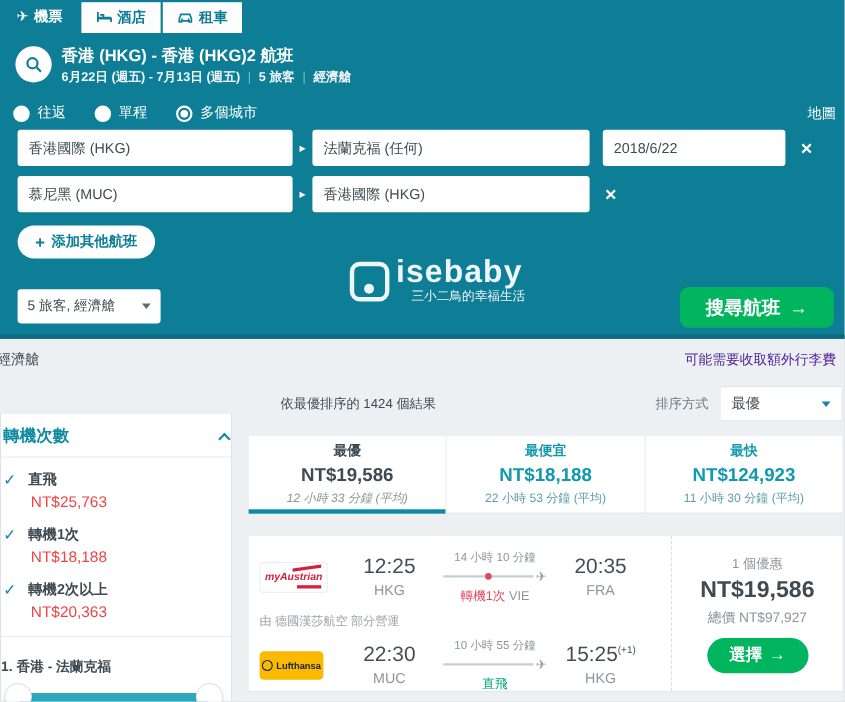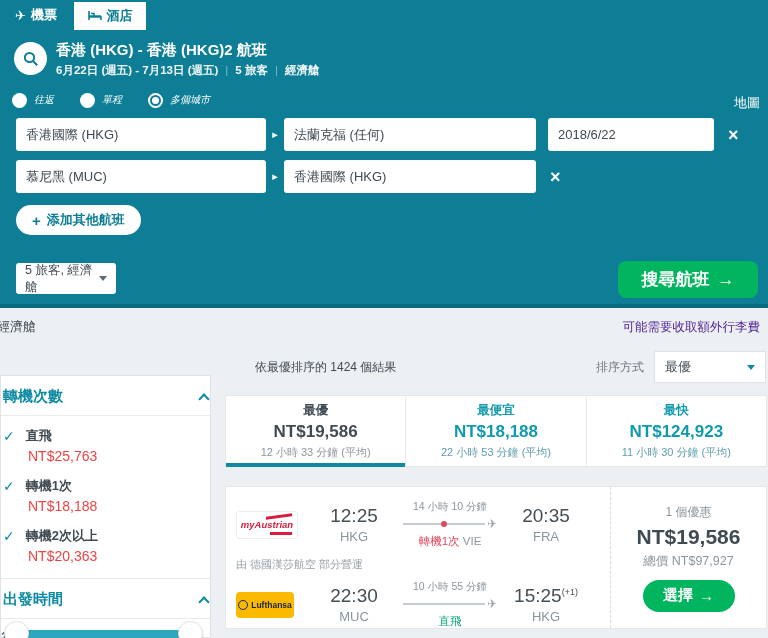--- a/index.html
+++ b/index.html
@@ -15,40 +15,40 @@
   .ptab .glyph { font-size:13px; }
 
   
   .header { position:absolute; left:0; top:30px; width:768px; height:278px; background:#0d7e95; border-bottom:4px solid #0a6b80; }
   .search-circle { position:absolute; left:14px; top:12px; width:33px; height:33px; border-radius:50%; background:#fff;
                    display:flex; align-items:center; justify-content:center; }
   .hd-title { position:absolute; left:56px; top:11px; color:#fff; font-size:15px; font-weight:bold; }
   .hd-sub { position:absolute; left:56px; top:33px; color:rgba(255,255,255,.95); font-size:11.5px; font-weight:bold; }
   .hd-sub .sep { color:rgba(255,255,255,.45); margin:0 7px; font-weight:normal; }
   .trip-row { position:absolute; left:12px; top:63px; display:flex; align-items:center; gap:26px; }
-  .trip-opt { display:flex; align-items:flex-start; gap:7px; color:#fff; font-size:10px; cursor:pointer;font-style:italic; }
+  .trip-opt { display:flex; align-items:flex-end; gap:7px; color:#fff; font-size:13px; cursor:pointer; }
   .radio { width:15px; height:15px; border-radius:50%; background:#fff; }
   .radio.sel { background:transparent; border:2px solid #fff; display:flex; align-items:center; justify-content:center; }
   .radio.sel .dot { width:7px; height:7px; border-radius:50%; background:#fff; }
   .map-link { position:absolute; right:8px; top:64px; color:#fff; font-size:13px; cursor:pointer; }
 
   .leg-row { position:absolute; left:16px; display:flex; align-items:center; }
   .leg-row input { height:33px; border:none; border-radius:3px; background:#fff; font-size:13px; color:#3f4a52;
                    padding:0 10px; font-family:inherit; outline:none; }
   .inp-from { width:250px; }
   .inp-to { width:252px; }
   .inp-date { width:166px; margin-left:12px; }
   .seg-arrow { width:18px; text-align:center; color:#fff; font-size:11px; }
   .row-close { margin-left:14px; color:#fff; font-size:18px; font-weight:bold; cursor:pointer; line-height:1; }
 
   .add-flight { position:absolute; left:16px; top:175px; height:30px; padding:0 16px; background:#fff; border:none;
                 border-radius:15px; color:#0d7e95; font-size:13px; font-weight:bold; display:flex; align-items:center; gap:6px; cursor:pointer; }
   .add-flight .plus { font-size:15px; }
 
-  .travellers { position:absolute; left:16px; top:233px; width:100px; height:31px; background:#fff; border-radius:3px;
+  .travellers { position:absolute; left:16px; top:233px; width:130px; height:31px; background:#fff; border-radius:3px;
                 display:flex; align-items:center; padding:0 9px; font-size:12.5px; color:#3f4a52; cursor:pointer; justify-content:space-between; }
   .caret { width:0; height:0; border-left:4px solid transparent; border-right:4px solid transparent; border-top:5px solid #5c6b73; }
 
   .search-btn { position:absolute; right:10px; top:231px; width:140px; height:37px; background:#00b55e; border:none;
                 border-radius:8px; color:#fff; font-size:17px; font-weight:bold; cursor:pointer; display:flex; align-items:center; justify-content:center; gap:8px; }
 
   
   .watermark { position:absolute; left:318px; top:202px; display:flex; gap:6px; color:rgba(255,255,255,.93); }
   .wm-logo { width:36px; height:36px; border:4px solid rgba(255,255,255,.93); border-radius:9px; position:relative; margin-top:6px; }
   .wm-logo .ball { position:absolute; left:9px; bottom:3px; width:9px; height:9px; border-radius:50%; background:rgba(255,255,255,.93); }
@@ -87,21 +87,21 @@
 
   
   .main { position:absolute; left:225px; top:395px; right:1px; }
   .sort-tabs { display:flex; background:#fff; border:1px solid #e3e7ea; height:72px; }
   .stab { flex:1; display:flex; flex-direction:column; align-items:center; justify-content:center; gap:3px; cursor:pointer; position:relative; border-right:1px solid #e8ebee; }
   .stab:last-child { border-right:none; }
   .stab .l { font-size:12.5px; font-weight:bold; }
   .stab .p { font-size:17px; font-weight:bold; }
   .stab .d { font-size:11px; }
   .stab.active .l, .stab.active .p { color:#3f4a52; }
-  .stab.active .d { color:#8b959c; }
+  .stab.active .d { color:#8b959c;font-style:italic; }
   .stab.alt .l, .stab.alt .p { color:#1199ae; }
   .stab.alt .d { color:#5e9dac; }
   .stab.active::after { content:""; position:absolute; left:0; right:0; bottom:-1px; height:4px; background:#0e8ba3; }
 
   
   .card { margin-top:19px; background:#fff; border:1px solid #e3e7ea; display:flex; height:143px; }
   .card-left { flex:1; padding:13px 6px 10px 10px; }
   .leg { display:flex; align-items:center; }
   .logo-my { width:62px; height:28px; background:#fff; border:1px solid #eceff1; border-radius:3px; position:relative;
              display:flex; align-items:center; justify-content:center; overflow:hidden; margin-right:24px; }
@@ -144,20 +144,30 @@
       <span>機票</span>
     </div>
     <div class="ptab idle">
       <span class="glyph">
         <svg width="14" height="11" viewBox="0 0 14 11">
             <path d="M1 1v9M1 7h12v3M1 6h12M3 3.5h3v2.5" fill="none" stroke="#0d7e95" stroke-width="1.6"></path>
           </svg>
       </span>
       <span>酒店</span>
     </div>
+    <div class="ptab idle">
+      <span class="glyph">
+        <svg width="15" height="11" viewBox="0 0 15 11">
+            <path d="M2 7l1.5-4h8L13 7v3h-2v-1H4v1H2z" fill="none" stroke="#0d7e95" stroke-width="1.5"></path>
+            <circle cx="4.5" cy="7.5" r="0.8" fill="#0d7e95"></circle>
+            <circle cx="10.5" cy="7.5" r="0.8" fill="#0d7e95"></circle>
+          </svg>
+      </span>
+      <span>租車</span>
+    </div>
   </div>
 
   <div class="header">
     <div class="search-circle">
       <svg width="16" height="16" viewBox="0 0 16 16">
           <circle cx="6.5" cy="6.5" r="4.6" fill="none" stroke="#0d7e95" stroke-width="2"></circle>
           <line x1="10.2" y1="10.2" x2="14.2" y2="14.2" stroke="#0d7e95" stroke-width="2"></line>
         </svg>
     </div>
     <div class="hd-title">香港 (HKG) - 香港 (HKG)2 航班</div>
@@ -196,20 +206,29 @@
       <span class="seg-arrow">▸</span>
       <input class="inp-to" readonly="" value="香港國際 (HKG)" style="">
       <span class="row-close">×</span>
     </div>
 
     <button class="add-flight">
       <span class="plus">+</span>
       <span>添加其他航班</span>
     </button>
 
+    <div class="watermark">
+      <div class="wm-logo">
+          <span class="ball"></span>
+        </div>
+      <div class="wm-text">
+        <div class="brand">isebaby</div>
+        <div class="tagline">三小二鳥的幸福生活</div>
+      </div>
+    </div>
 
     <div class="travellers">
       <span>5 旅客, 經濟艙</span>
       <span class="caret"></span>
     </div>
 
     <button class="search-btn">
       <span>搜尋航班</span>
       <span>→</span>
     </button>
@@ -251,24 +270,20 @@
     </div>
     <div class="f-opt">
       <div class="top">
         <span class="f-check">✓</span>
         <span class="f-label">轉機2次以上</span>
       </div>
       <div class="f-price">NT$20,363</div>
     </div>
 
     <div class="f-sect2">
-      <div class="f-head" style="border-bottom:1px solid #e8ebee;">
-        <span class="f-title">出發時間</span>
-        <span class="chev-up"></span>
-      </div>
       <div class="dep-leg">1. 香港 - 法蘭克福</div>
 
     </div>
 
     <div class="slider">
       <div class="track"></div>
       <div class="handle h-left"></div>
       <div class="handle h-right"></div>
     </div>
   </div>

